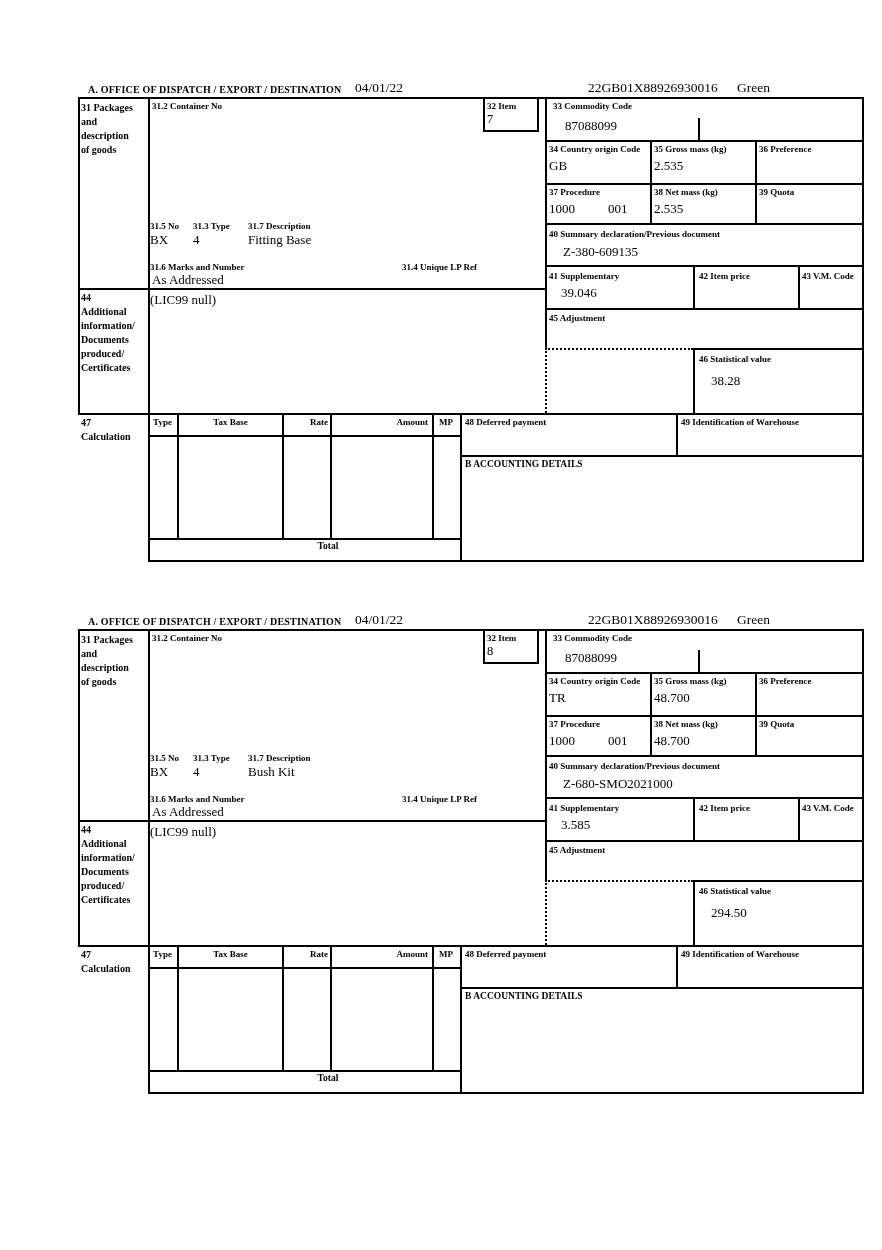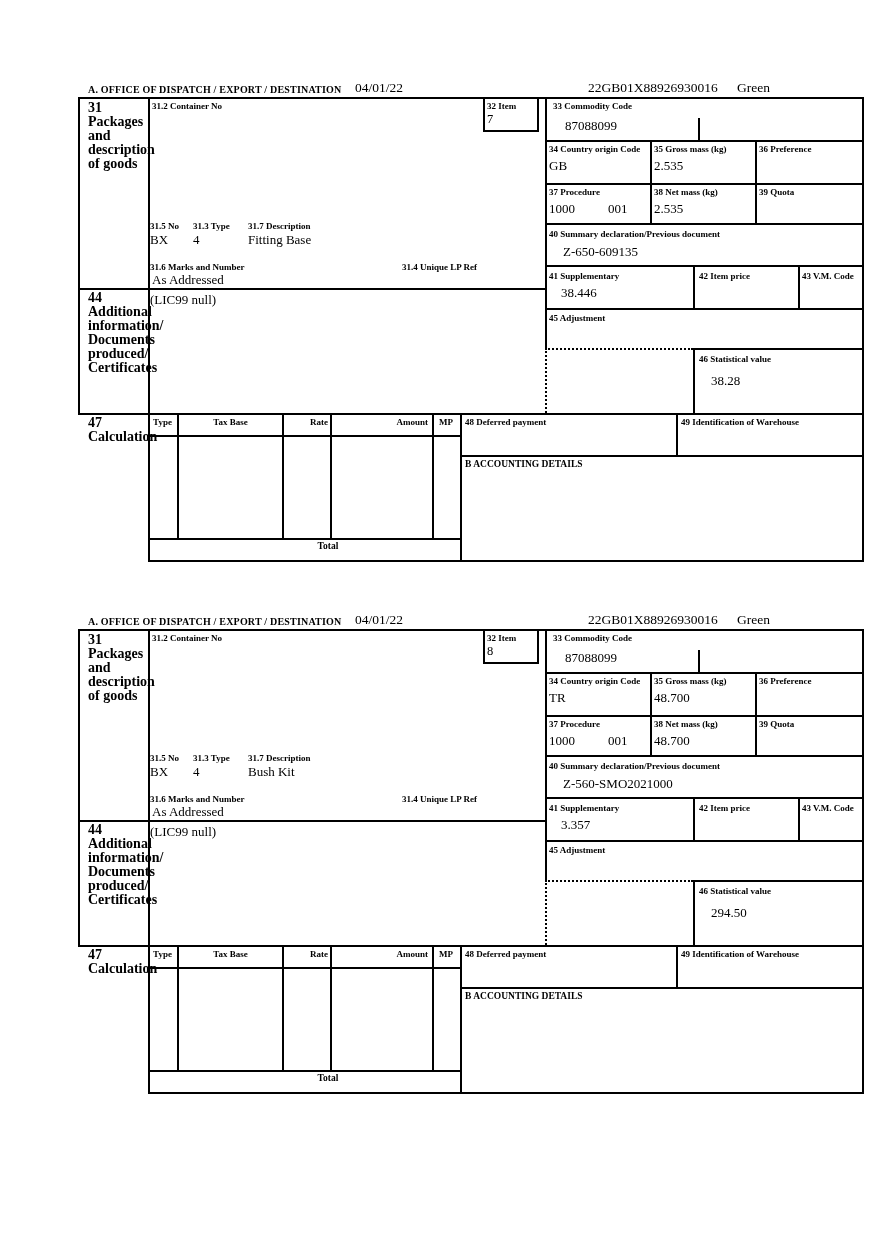--- a/index.html
+++ b/index.html
@@ -7,21 +7,21 @@
     width:882px;height:1250px;background:#ffffff;position:relative;
     font-family:"Liberation Serif","DejaVu Serif",serif;color:#000;overflow:hidden;
   }
   .decl{position:absolute;left:78px;width:786px;height:500px;}
   .hl,.vl{position:absolute;background:#000;}
   .hl{height:2px;}
   .vl{width:2px;}
   .hd{position:absolute;height:0;border-top:2px dotted #000;}
   .vd{position:absolute;width:0;border-left:2px dotted #000;}
   .lbl{position:absolute;font-size:9px;font-weight:bold;white-space:nowrap;line-height:11px;}
-  .stack{position:absolute;font-size:14px;font-weight:bold;white-space:pre-line;line-height:14px;margin-left:7px;}
+  .stack{position:absolute;font-size:10px;font-weight:bold;white-space:pre-line;line-height:14px;}
   .val{position:absolute;font-size:13px;white-space:nowrap;line-height:15px;}
   .hdr{position:absolute;font-size:13.5px;white-space:nowrap;line-height:16px;}
   .office{position:absolute;font-size:10px;font-weight:bold;white-space:nowrap;letter-spacing:.2px;}
   .colh{position:absolute;font-size:9px;font-weight:bold;line-height:11px;}
   .acct{position:absolute;font-size:9.5px;font-weight:bold;white-space:nowrap;}
 </style>
 </head>
 <body>
 
 <section class="decl" style="top: 80px;">
@@ -94,24 +94,24 @@
   <div class="lbl" style="left:681px;top:64px">36 Preference</div>
 
   <div class="lbl" style="left:471px;top:107px">37 Procedure</div>
   <div class="val" style="left:471px;top:121px">1000</div>
   <div class="val" style="left:530px;top:121px">001</div>
   <div class="lbl" style="left:576px;top:107px">38 Net mass (kg)</div>
   <div class="val" style="left:576px;top:121px">2.535</div>
   <div class="lbl" style="left:681px;top:107px">39 Quota</div>
 
   <div class="lbl" style="left:471px;top:149px">40 Summary declaration/Previous document</div>
-  <div class="val" style="left:485px;top:164px">Z-650-609135</div>
+  <div class="val" style="left:485px;top:164px">Z-380-609135</div>
 
   <div class="lbl" style="left:471px;top:191px">41 Supplementary</div>
-  <div class="val" style="left:483px;top:205px">38.446</div>
+  <div class="val" style="left:483px;top:205px">39.046</div>
   <div class="lbl" style="left:621px;top:191px">42 Item price</div>
   <div class="lbl" style="left:724px;top:191px">43 V.M. Code</div>
 
   <div class="lbl" style="left:471px;top:233px">45 Adjustment</div>
 
   <div class="lbl" style="left:621px;top:274px">46 Statistical value</div>
   <div class="val" style="left:633px;top:293px">38.28</div>
 
   <div class="lbl" style="left:72px;top:141px">31.5 No</div>
   <div class="lbl" style="left:115px;top:141px">31.3 Type</div>
@@ -209,24 +209,24 @@
   <div class="lbl" style="left:681px;top:64px">36 Preference</div>
 
   <div class="lbl" style="left:471px;top:107px">37 Procedure</div>
   <div class="val" style="left:471px;top:121px">1000</div>
   <div class="val" style="left:530px;top:121px">001</div>
   <div class="lbl" style="left:576px;top:107px">38 Net mass (kg)</div>
   <div class="val" style="left:576px;top:121px">48.700</div>
   <div class="lbl" style="left:681px;top:107px">39 Quota</div>
 
   <div class="lbl" style="left:471px;top:149px">40 Summary declaration/Previous document</div>
-  <div class="val" style="left:485px;top:164px">Z-560-SMO2021000</div>
+  <div class="val" style="left:485px;top:164px">Z-680-SMO2021000</div>
 
   <div class="lbl" style="left:471px;top:191px">41 Supplementary</div>
-  <div class="val" style="left:483px;top:205px">3.357</div>
+  <div class="val" style="left:483px;top:205px">3.585</div>
   <div class="lbl" style="left:621px;top:191px">42 Item price</div>
   <div class="lbl" style="left:724px;top:191px">43 V.M. Code</div>
 
   <div class="lbl" style="left:471px;top:233px">45 Adjustment</div>
 
   <div class="lbl" style="left:621px;top:274px">46 Statistical value</div>
   <div class="val" style="left:633px;top:293px">294.50</div>
 
   <div class="lbl" style="left:72px;top:141px">31.5 No</div>
   <div class="lbl" style="left:115px;top:141px">31.3 Type</div>

